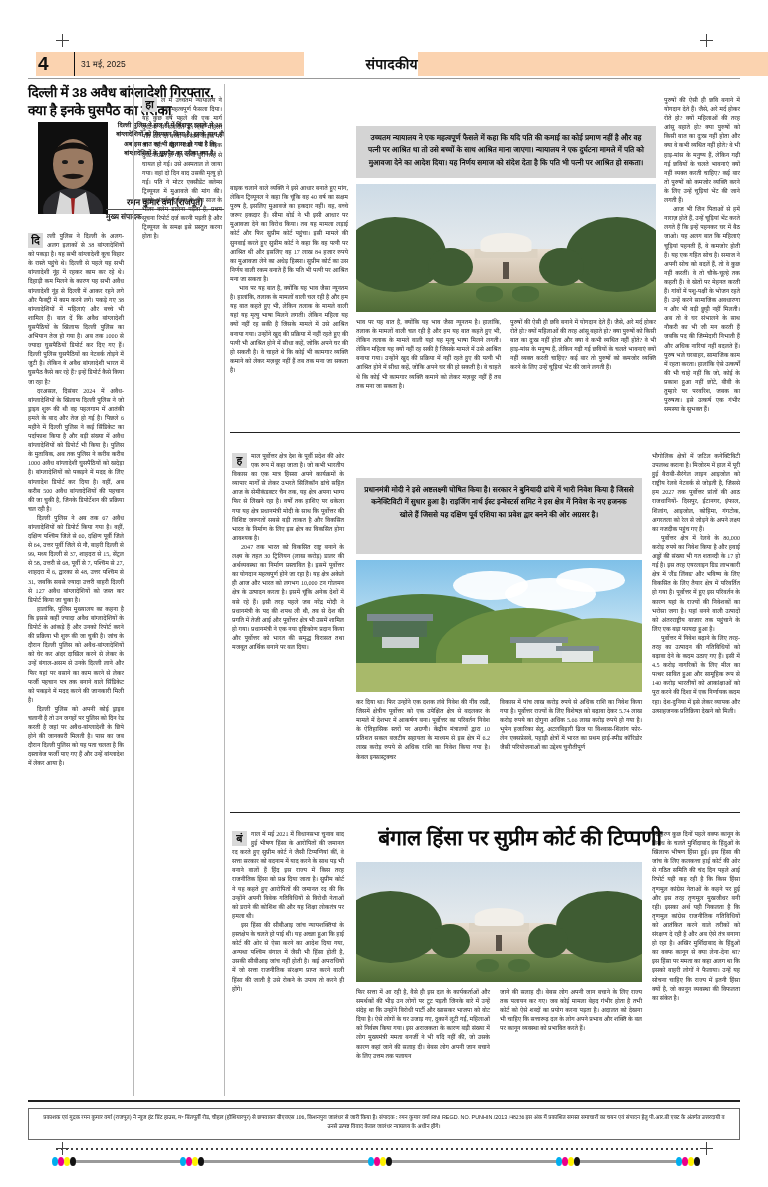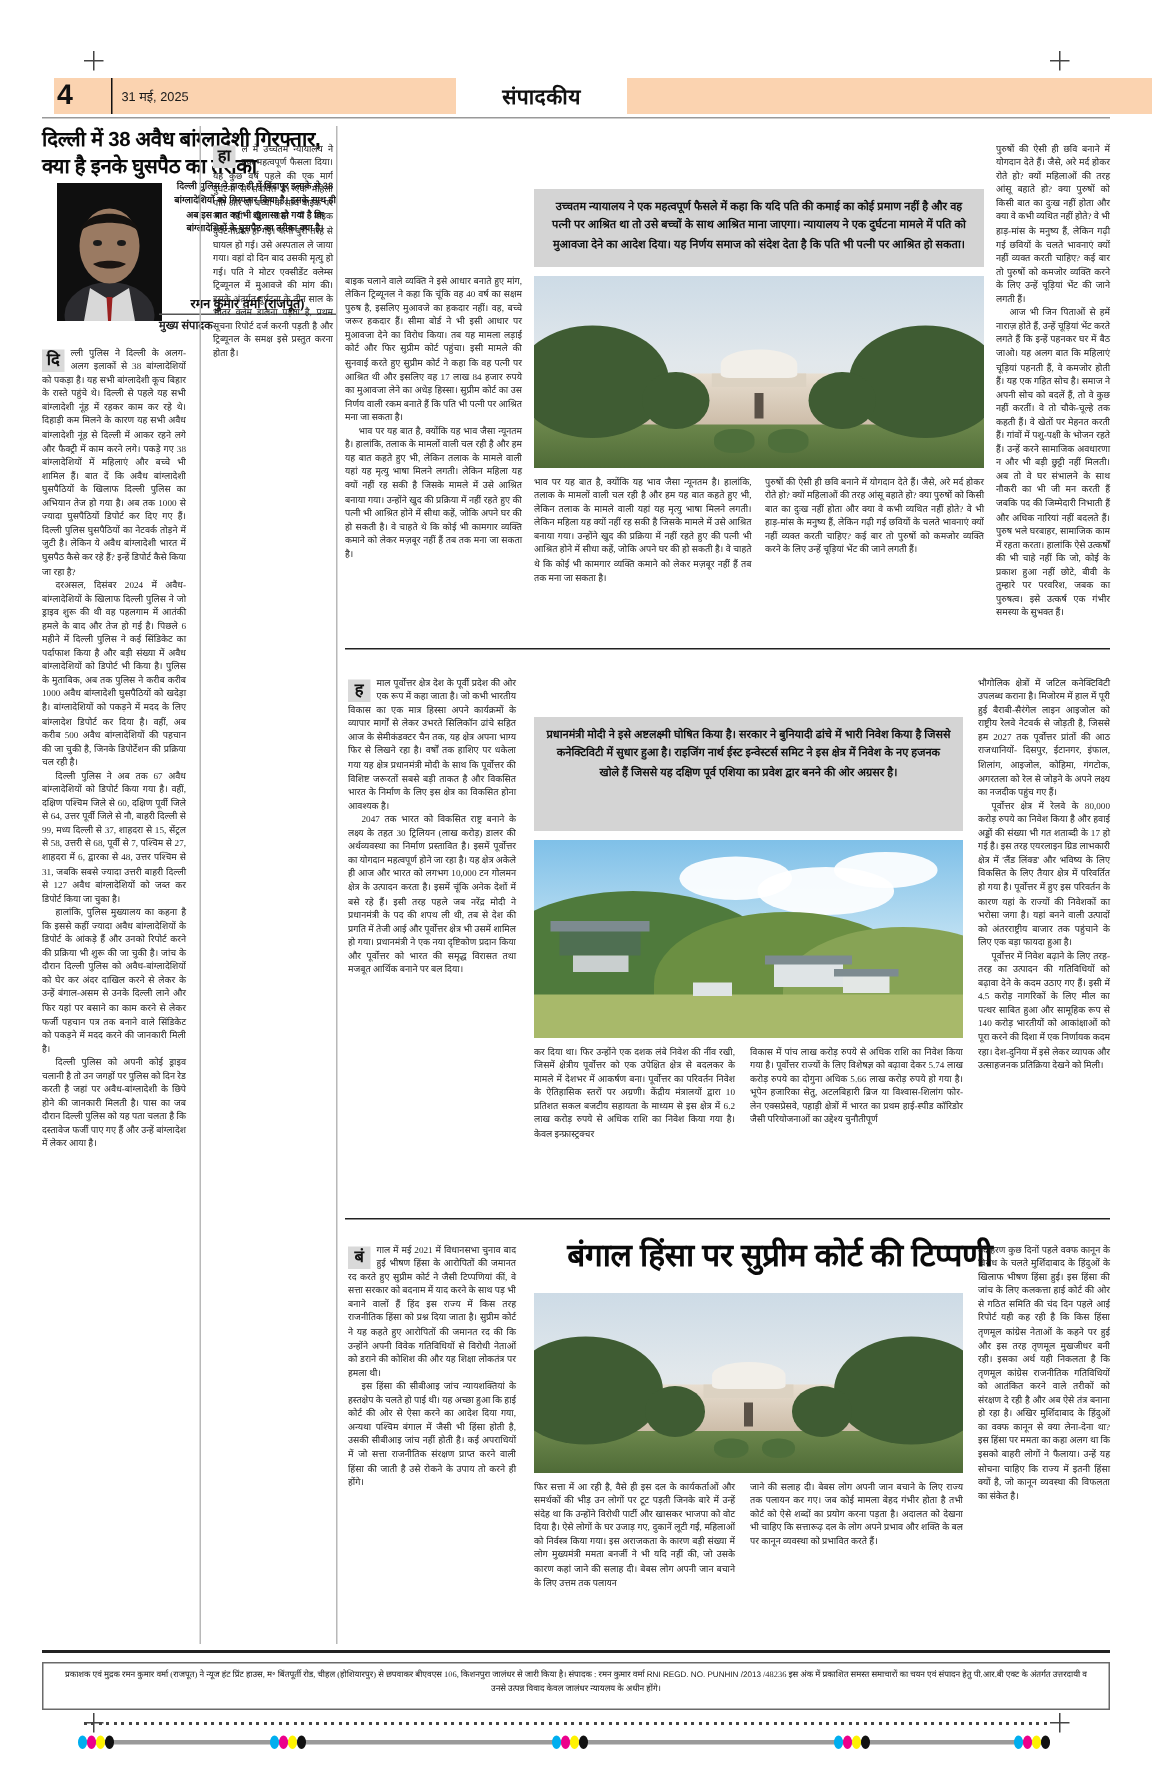--- a/index.html
+++ b/index.html
@@ -26,21 +26,21 @@
   .band{position:absolute;top:0;height:24px;background:#fbd3b0;}
   .band.b1{left:8px;width:268px;}
   .band.b2{left:390px;width:350px;}
   .pagenum{position:absolute;left:8px;top:0px;height:24px;
       font-family:"Liberation Sans",sans-serif;font-weight:bold;font-size:19px;
       line-height:24px;padding:0 7px 0 2px;color:#111;}
   .pagedate{position:absolute;left:46px;top:0;height:24px;line-height:25px;
       font-size:8.5px;font-family:"Liberation Sans",sans-serif;color:#1a1a1a;
       border-left:1.4px solid #111;padding-left:6px;}
   .sectitle{position:absolute;left:276px;top:0;width:114px;height:24px;
-      background:#fff;text-align:center;line-height:25px;
+      background:#fff;text-align:right;line-height:25px;
       font-family:"Liberation Sans",sans-serif;font-weight:bold;font-size:14px;
       letter-spacing:.3px;}
   .brand{position:absolute;right:0px;top:-14px;width:200px;height:40px;}
   .brandtxt{position:absolute;right:2px;bottom:2px;
       font-family:"Liberation Sans",sans-serif;font-weight:bold;font-size:19px;
       letter-spacing:-.3px;white-space:nowrap;}
   .brandtxt .w1{color:#1a1a1a;}
   .brandtxt .w2{color:#e8312a;}
   .eagle{position:absolute;right:88px;bottom:0px;width:84px;height:40px;}
 

